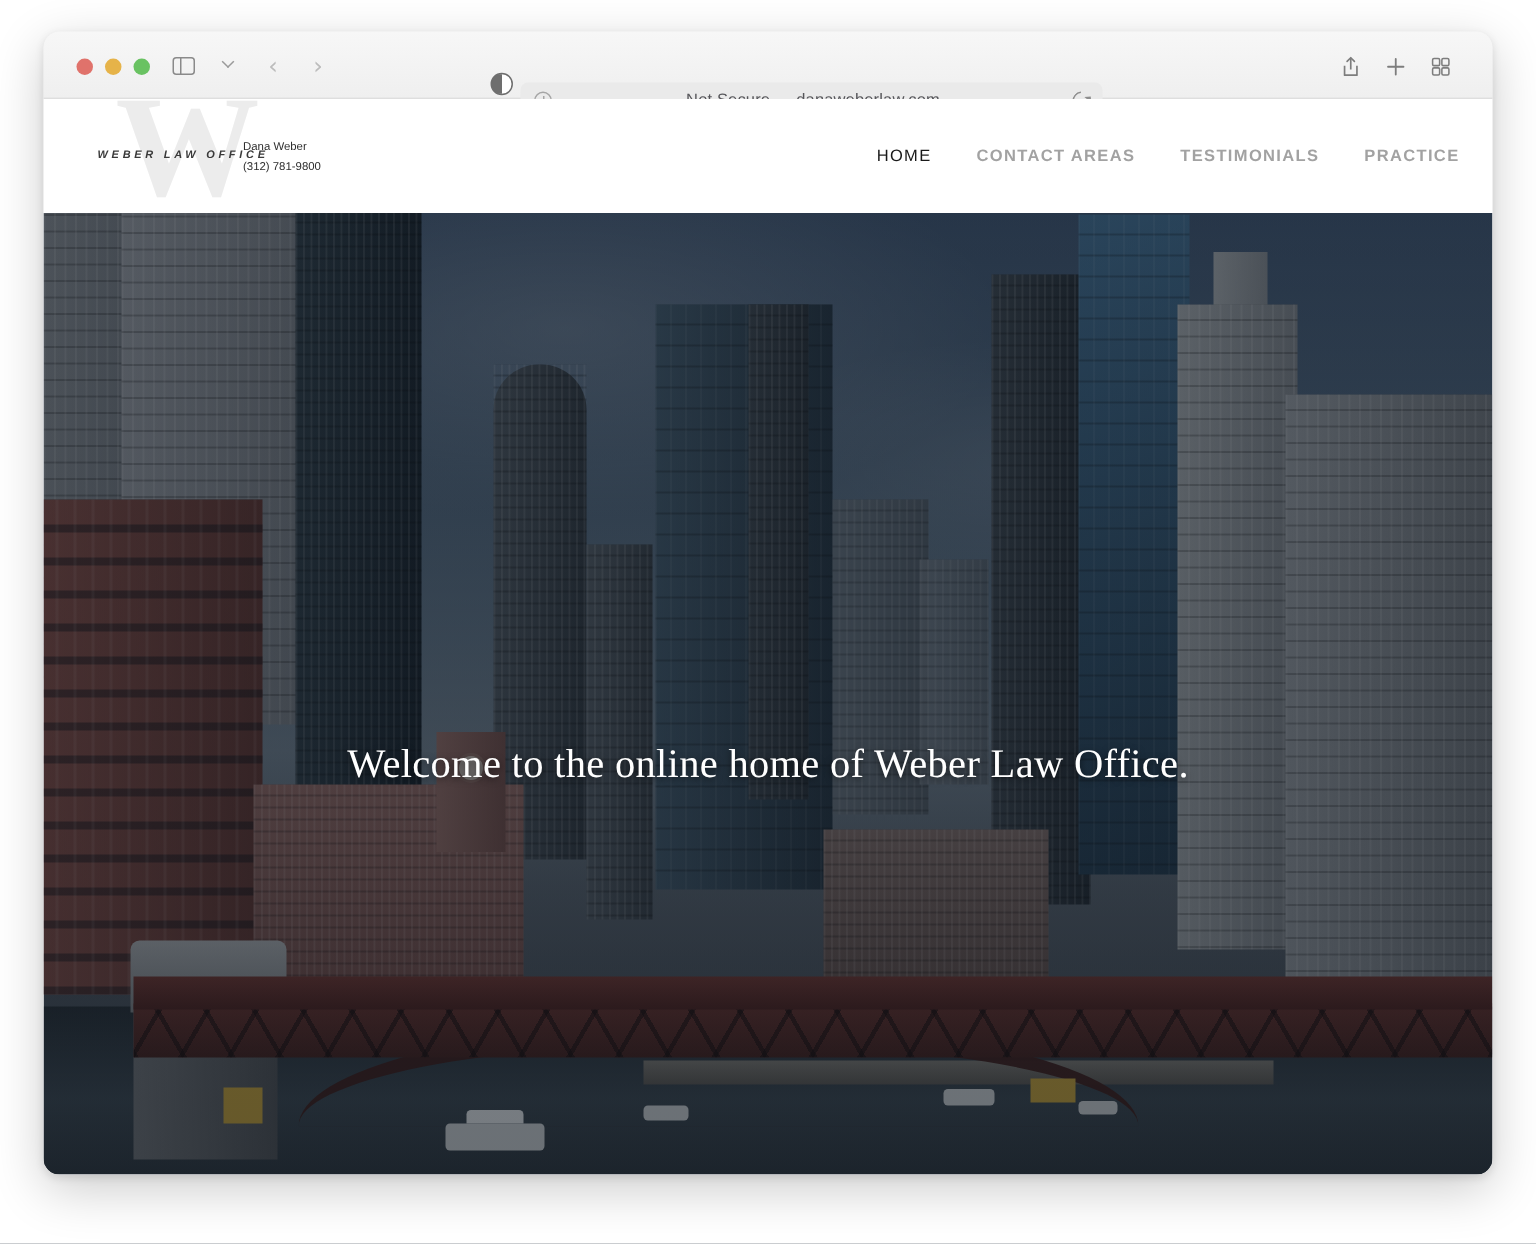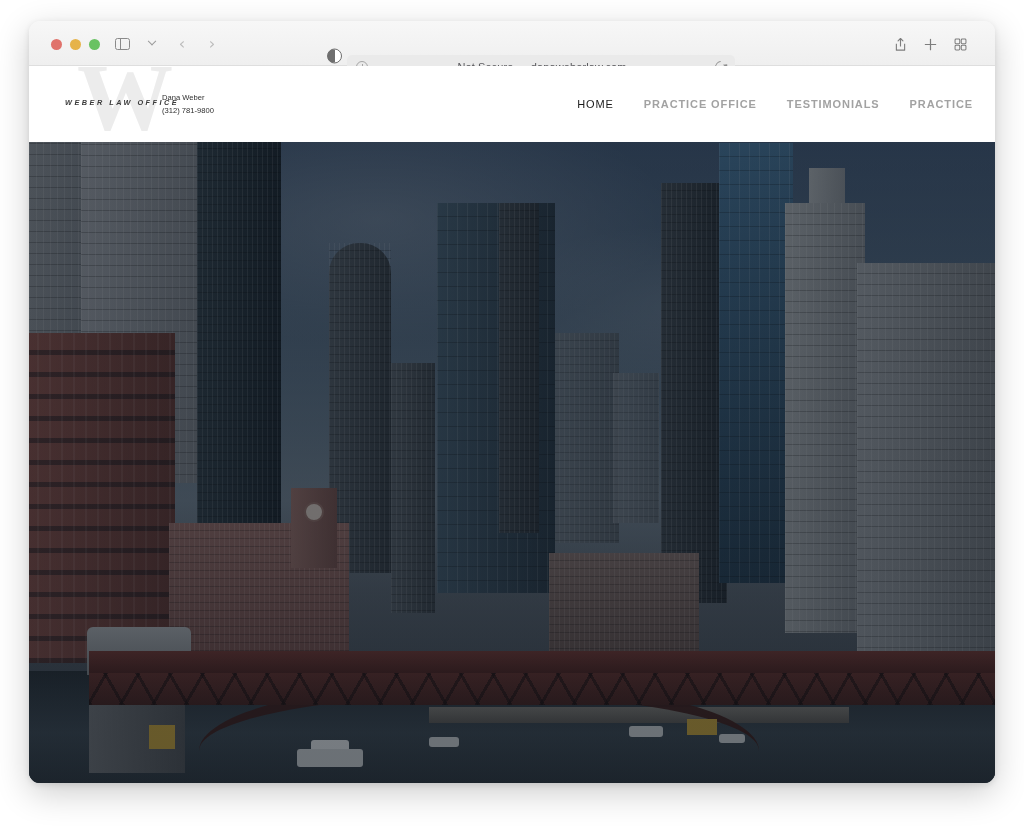--- a/index.html
+++ b/index.html
@@ -369,21 +369,21 @@
         <div class="brand-w">W</div>
         <div class="brand-name">WEBER LAW OFFICE</div>
         <div class="brand-contact">
           <div class="nm">Dana Weber</div>
           <div>(312) 781-9800</div>
         </div>
       </div>
 
       <nav class="nav">
         <a href="#" class="active">HOME</a>
-        <a href="#">PRACTICE OFFICE</a>
+        <a href="#">CONTACT AREAS</a>
         <a href="#">TESTIMONIALS</a>
         <a href="#">PRACTICE</a>
       </nav>
     </div>
 
     <div class="hero">
       <div class="sky"></div>
 
       <div class="bld b-lgrey">
           <div class="win-grid"></div>
@@ -447,15 +447,16 @@
       <div class="bridge-truss"></div>
       <div class="bridge-deck"></div>
       <div class="boat boat1"></div>
       <div class="boat boat2"></div>
       <div class="boat boat3"></div>
       <div class="boat boat4"></div>
       <div class="crate crate1"></div>
       <div class="crate crate2"></div>
 
       <div class="hero-overlay"></div>
+      <div class="hero-title">Welcome to the online home of Weber Law Office.</div>
     </div>
   </div>
 </div>
 
 </body></html>

